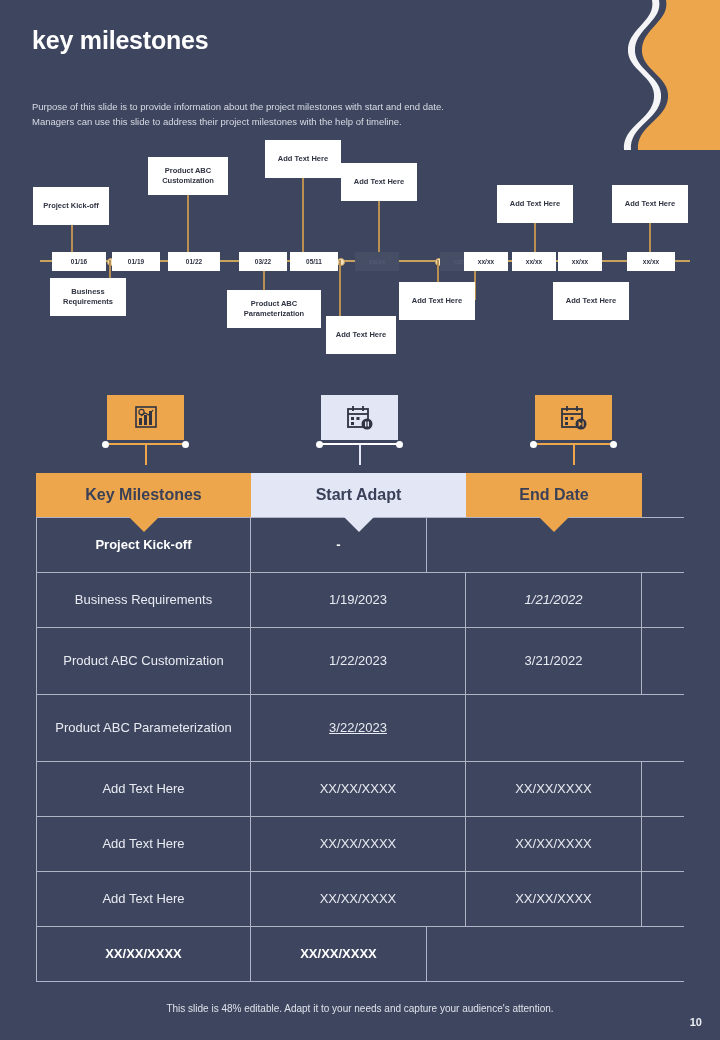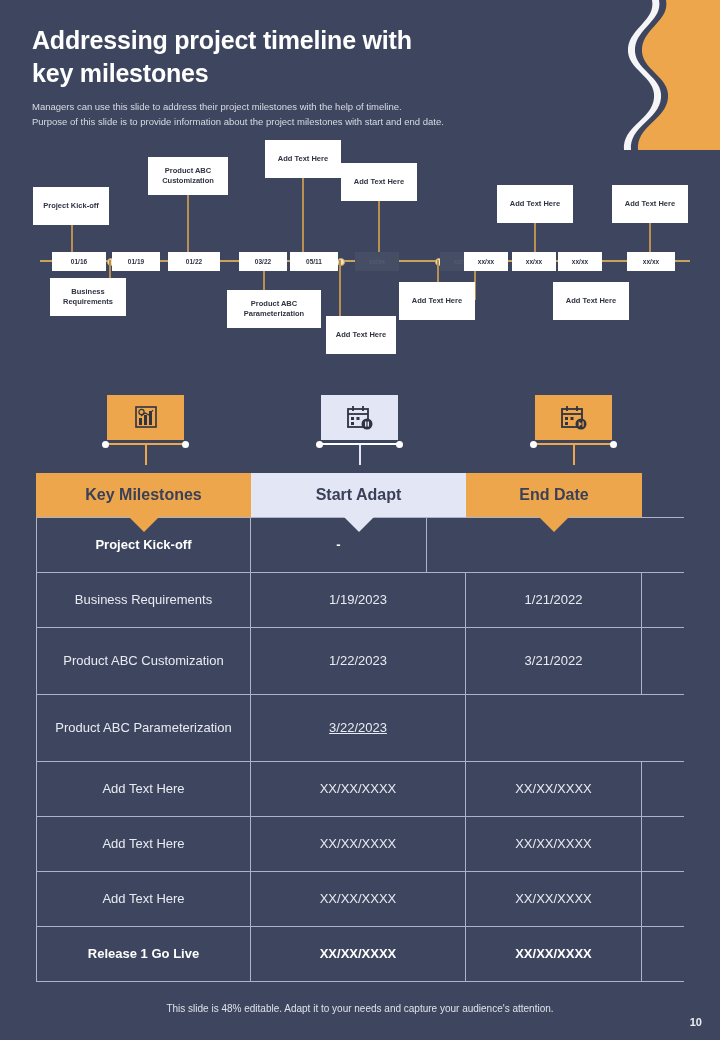--- a/index.html
+++ b/index.html
@@ -116,26 +116,25 @@
 
 <div class="wave-wrap">
   <svg width="160" height="150" viewBox="0 0 160 150">
     <path d="M92,0 C96,20 70,28 68,48 C66,70 96,76 94,98 C92,120 62,126 64,150 L160,150 L160,0 Z" fill="#ffffff" opacity="0.95"></path>
     <path d="M99,0 C103,20 77,28 75,48 C73,70 103,76 101,98 C99,120 69,126 71,150 L160,150 L160,0 Z" fill="#3e465f"></path>
     <path d="M106,0 C110,20 84,28 82,48 C80,70 110,76 108,98 C106,120 76,126 78,150 L160,150 L160,0 Z" fill="#eda64b"></path>
   </svg>
 </div>
 
 <div class="title">
-  <div>Addressing project timeline with</div>
   <div>key milestones</div>
 </div>
 <div class="subtitle">
+  <div>Purpose of this slide is to provide information about the project milestones with start and end date.</div>
   <div>Managers can use this slide to address their project milestones with the help of timeline.</div>
-  <div>Purpose of this slide is to provide information about the project milestones with start and end date.</div>
 </div>
 
 <div class="timeline">
   <div class="axis"></div>
 
   <div class="node" style="left:72px;"></div>
   <div class="node" style="left:110px;"></div>
   <div class="node" style="left:188px;"></div>
   <div class="node" style="left:264px;"></div>
   <div class="node" style="left:303px;"></div>
@@ -260,21 +259,21 @@
     </div>
   </div>
   <div id="tbody">
       <div class="trow first" style="min-height: 54px;">
         <div class="td col1 bold" style="min-height: 54px;">Project Kick-off</div>
         <div class="td col3 bold" style="min-height: 54px;">-</div>
       </div>
       <div class="trow" style="min-height: 54px;">
         <div class="td col1" style="min-height: 54px;">Business Requirements</div>
         <div class="td col2" style="min-height: 54px;">1/19/2023</div>
-        <div class="td col3" style="min-height: 54px;">1/21/2022</div>
+        <div class="td col3" style="min-height: 54px; font-style: italic;">1/21/2022</div>
       </div>
       <div class="trow" style="min-height: 66px;">
         <div class="td col1" style="min-height: 66px;">Product ABC Customization</div>
         <div class="td col2" style="min-height: 66px;">1/22/2023</div>
         <div class="td col3" style="min-height: 66px;">3/21/2022</div>
       </div>
       <div class="trow" style="min-height: 66px;">
         <div class="td col1" style="min-height: 66px;">Product ABC Parameterization</div>
         <div class="td col2" style="min-height: 66px; text-decoration: underline;">3/22/2023</div>
       </div>
@@ -287,21 +286,20 @@
         <div class="td col1" style="min-height: 54px;">Add Text Here</div>
         <div class="td col2" style="min-height: 54px;">XX/XX/XXXX</div>
         <div class="td col3" style="min-height: 54px;">XX/XX/XXXX</div>
       </div>
       <div class="trow" style="min-height: 54px;">
         <div class="td col1" style="min-height: 54px;">Add Text Here</div>
         <div class="td col2" style="min-height: 54px;">XX/XX/XXXX</div>
         <div class="td col3" style="min-height: 54px;">XX/XX/XXXX</div>
       </div>
       <div class="trow" style="min-height: 54px;">
-        <div class="td col1 bold" style="min-height: 54px;">Release 1 Go Live</div>
         <div class="td col2 bold" style="min-height: 54px;">XX/XX/XXXX</div>
         <div class="td col3 bold" style="min-height: 54px;">XX/XX/XXXX</div>
       </div>
     </div>
 </div>
 
 <div class="footer">This slide is 48% editable. Adapt it to your needs and capture your audience's attention.</div>
 <div class="pageno">10</div>
 
 </body></html>

